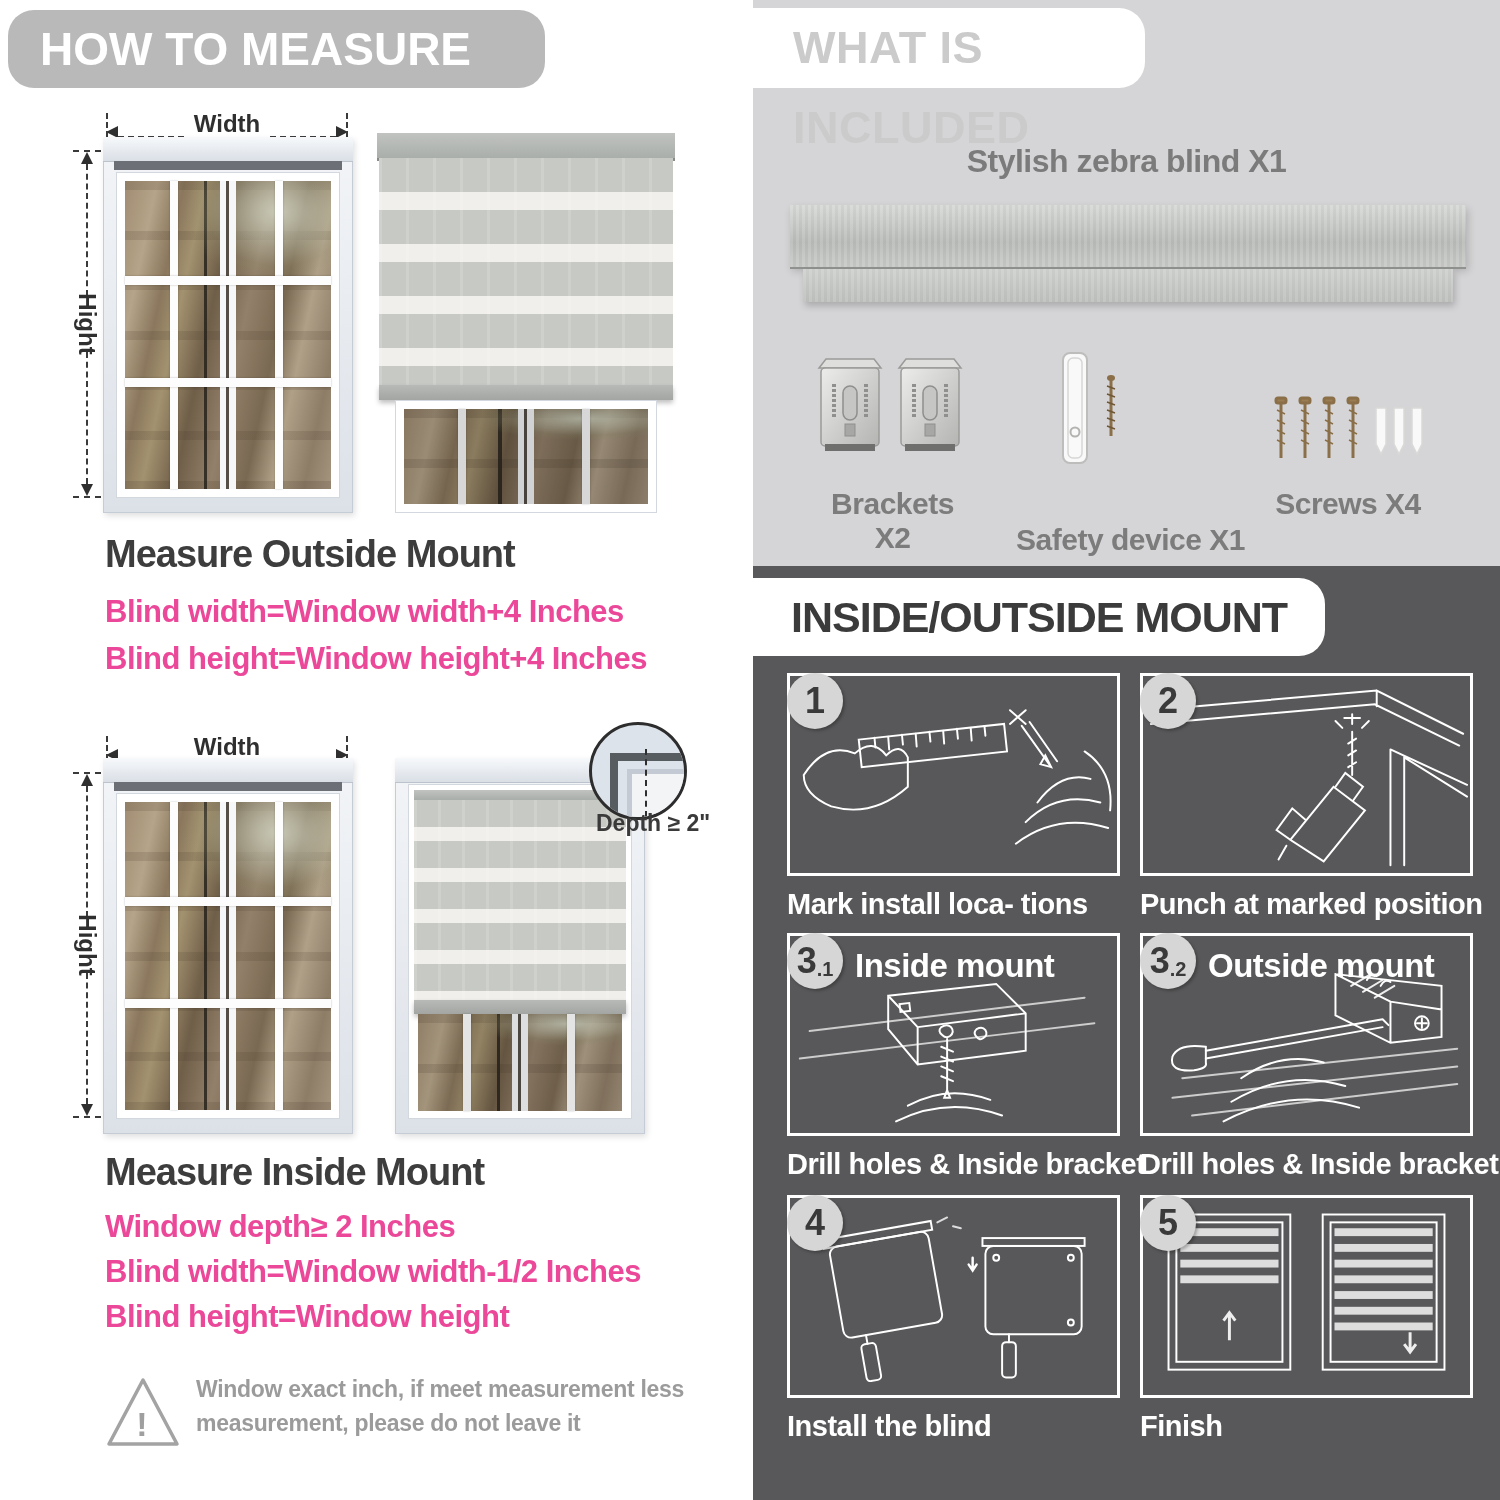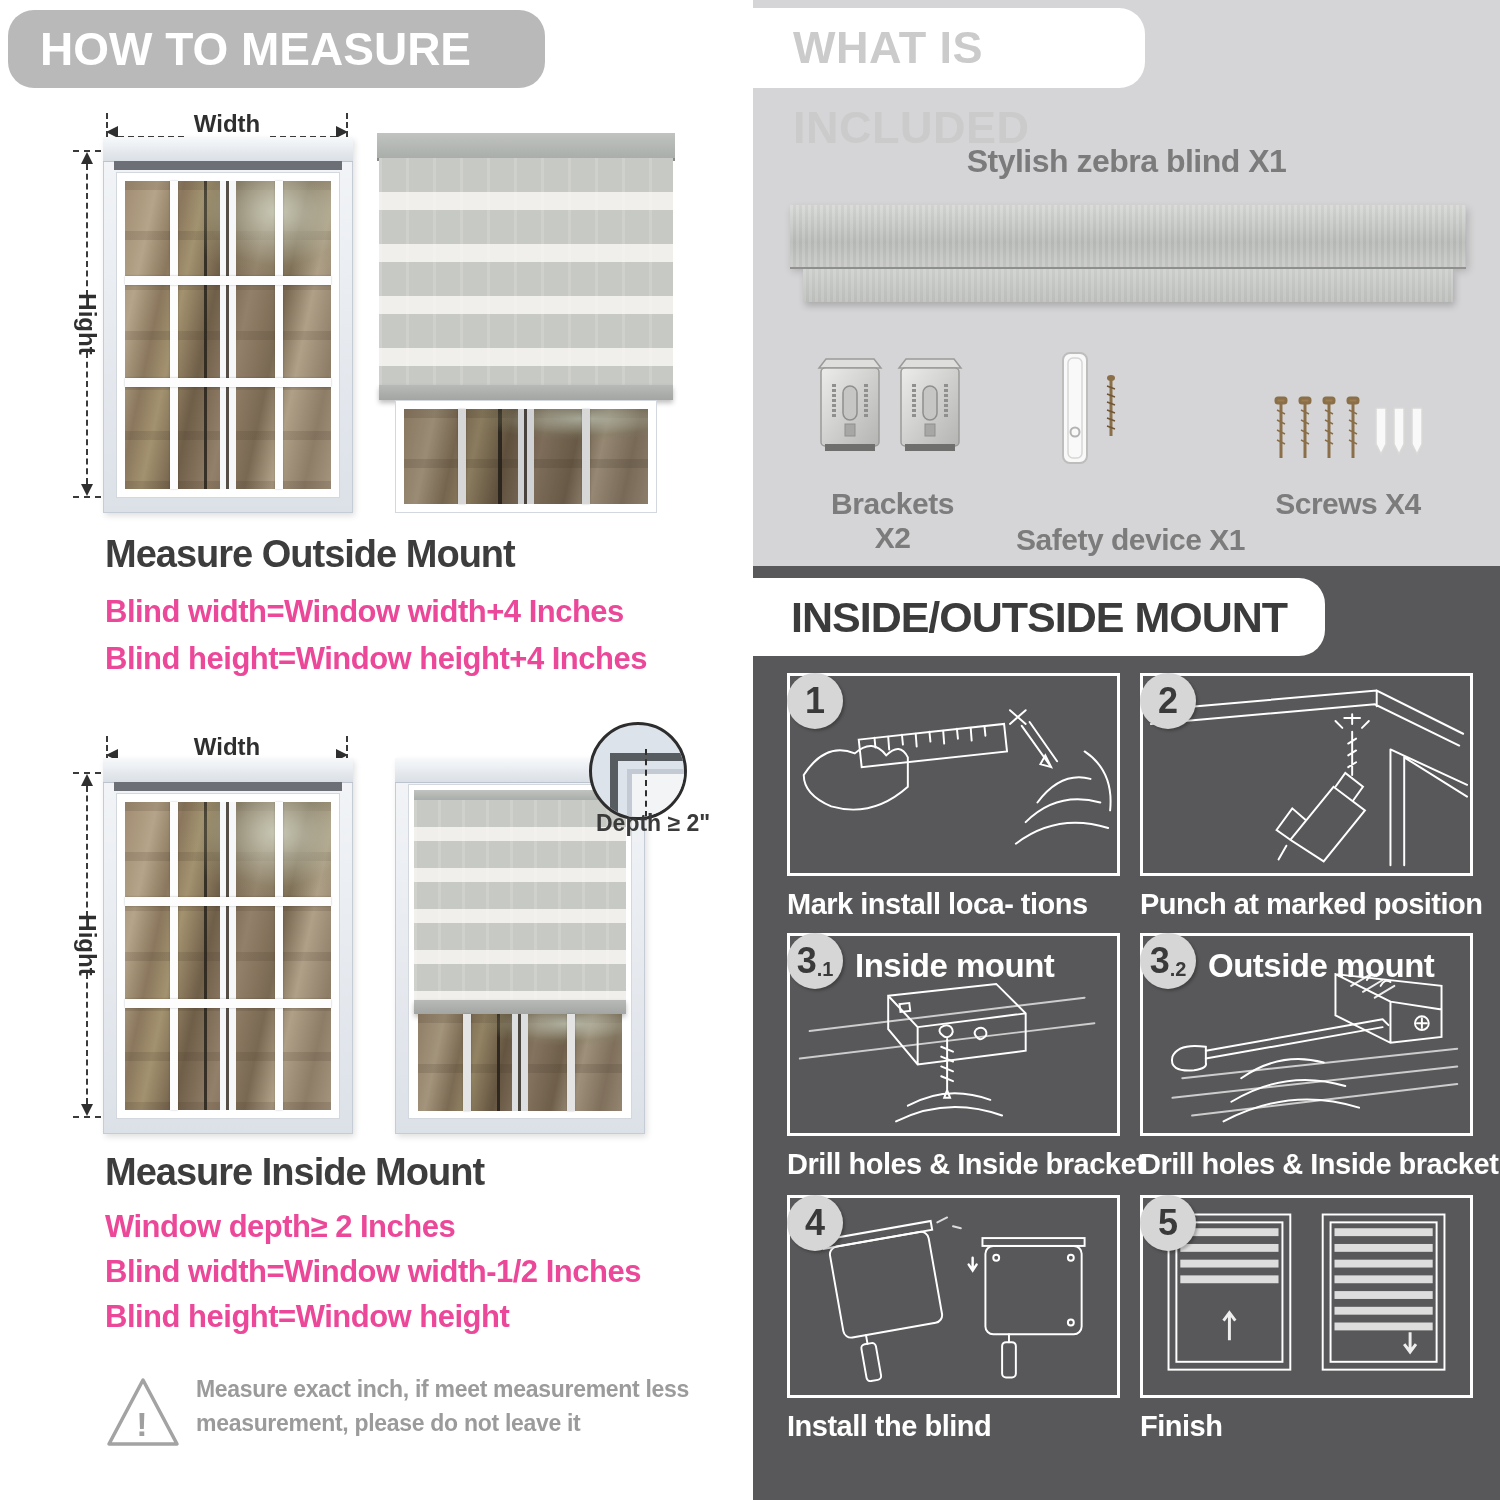--- a/index.html
+++ b/index.html
@@ -211,21 +211,21 @@
   <div class="abs formula" style="left:105px;top:1254px;">Blind width=Window width-1/2 Inches</div>
   <div class="abs formula" style="left:105px;top:1299px;">Blind height=Window height</div>
 
   <div class="abs" style="left:103px;top:1374px;width:80px;height:78px;">
     <svg width="80" height="78" viewBox="0 0 80 78">
       <path d="M40,6 L74,70 L6,70 Z" fill="none" stroke="#a3a3a3" stroke-width="3.5" stroke-linejoin="round"></path>
     </svg>
     <div class="warn-mark">!</div>
   </div>
   <div class="abs" style="left:196px;top:1372px;">
-    <div class="note-line">Measure exact inch, if meet measurement less</div>
+    <div class="note-line">Window exact inch, if meet measurement less</div>
     <div class="note-line">measurement, please do not leave it</div>
   </div>
 
   <div class="abs light-panel" style="left:753px;top:0;width:747px;height:566px;"></div>
 
   <div class="abs badge-white included-header" style="left:753px;top:8px;width:352px;height:80px;">WHAT IS INCLUDED</div>
 
   <div class="abs product-lbl" style="left:753px;top:143px;width:747px;">Stylish zebra blind X1</div>
 
   <div class="abs bar-top" style="left:790px;top:205px;width:676px;height:62px;"></div>

